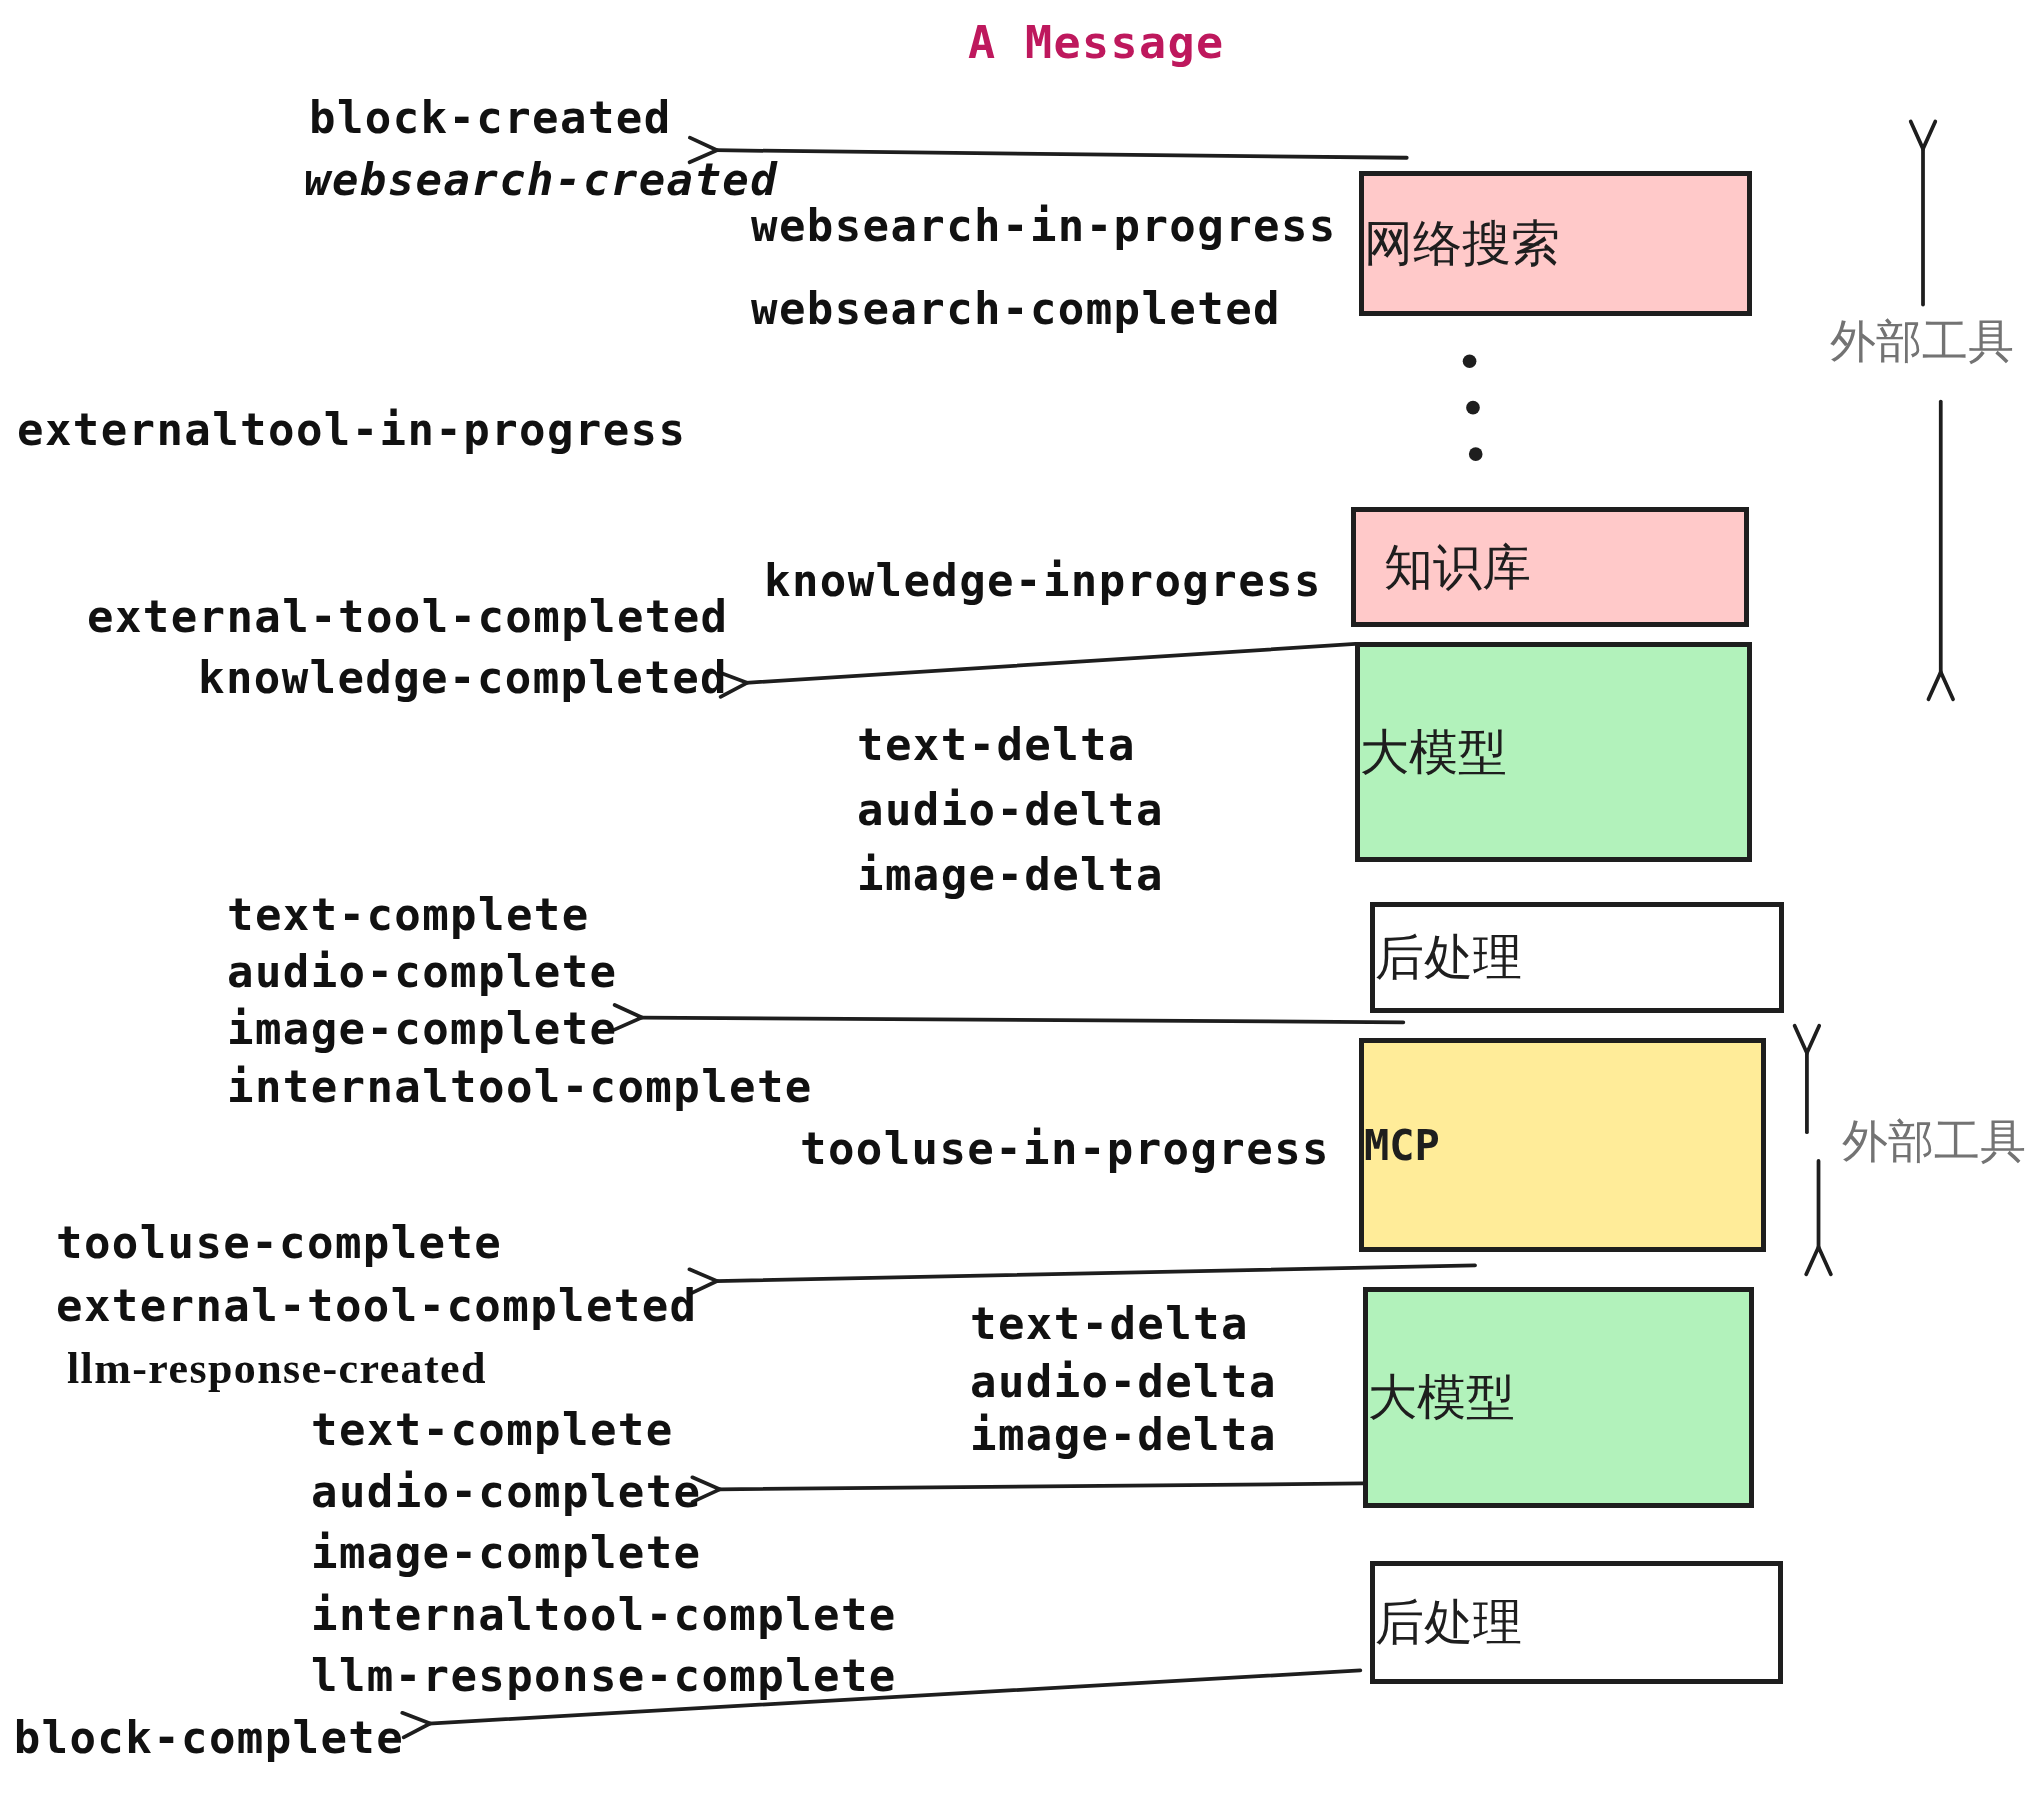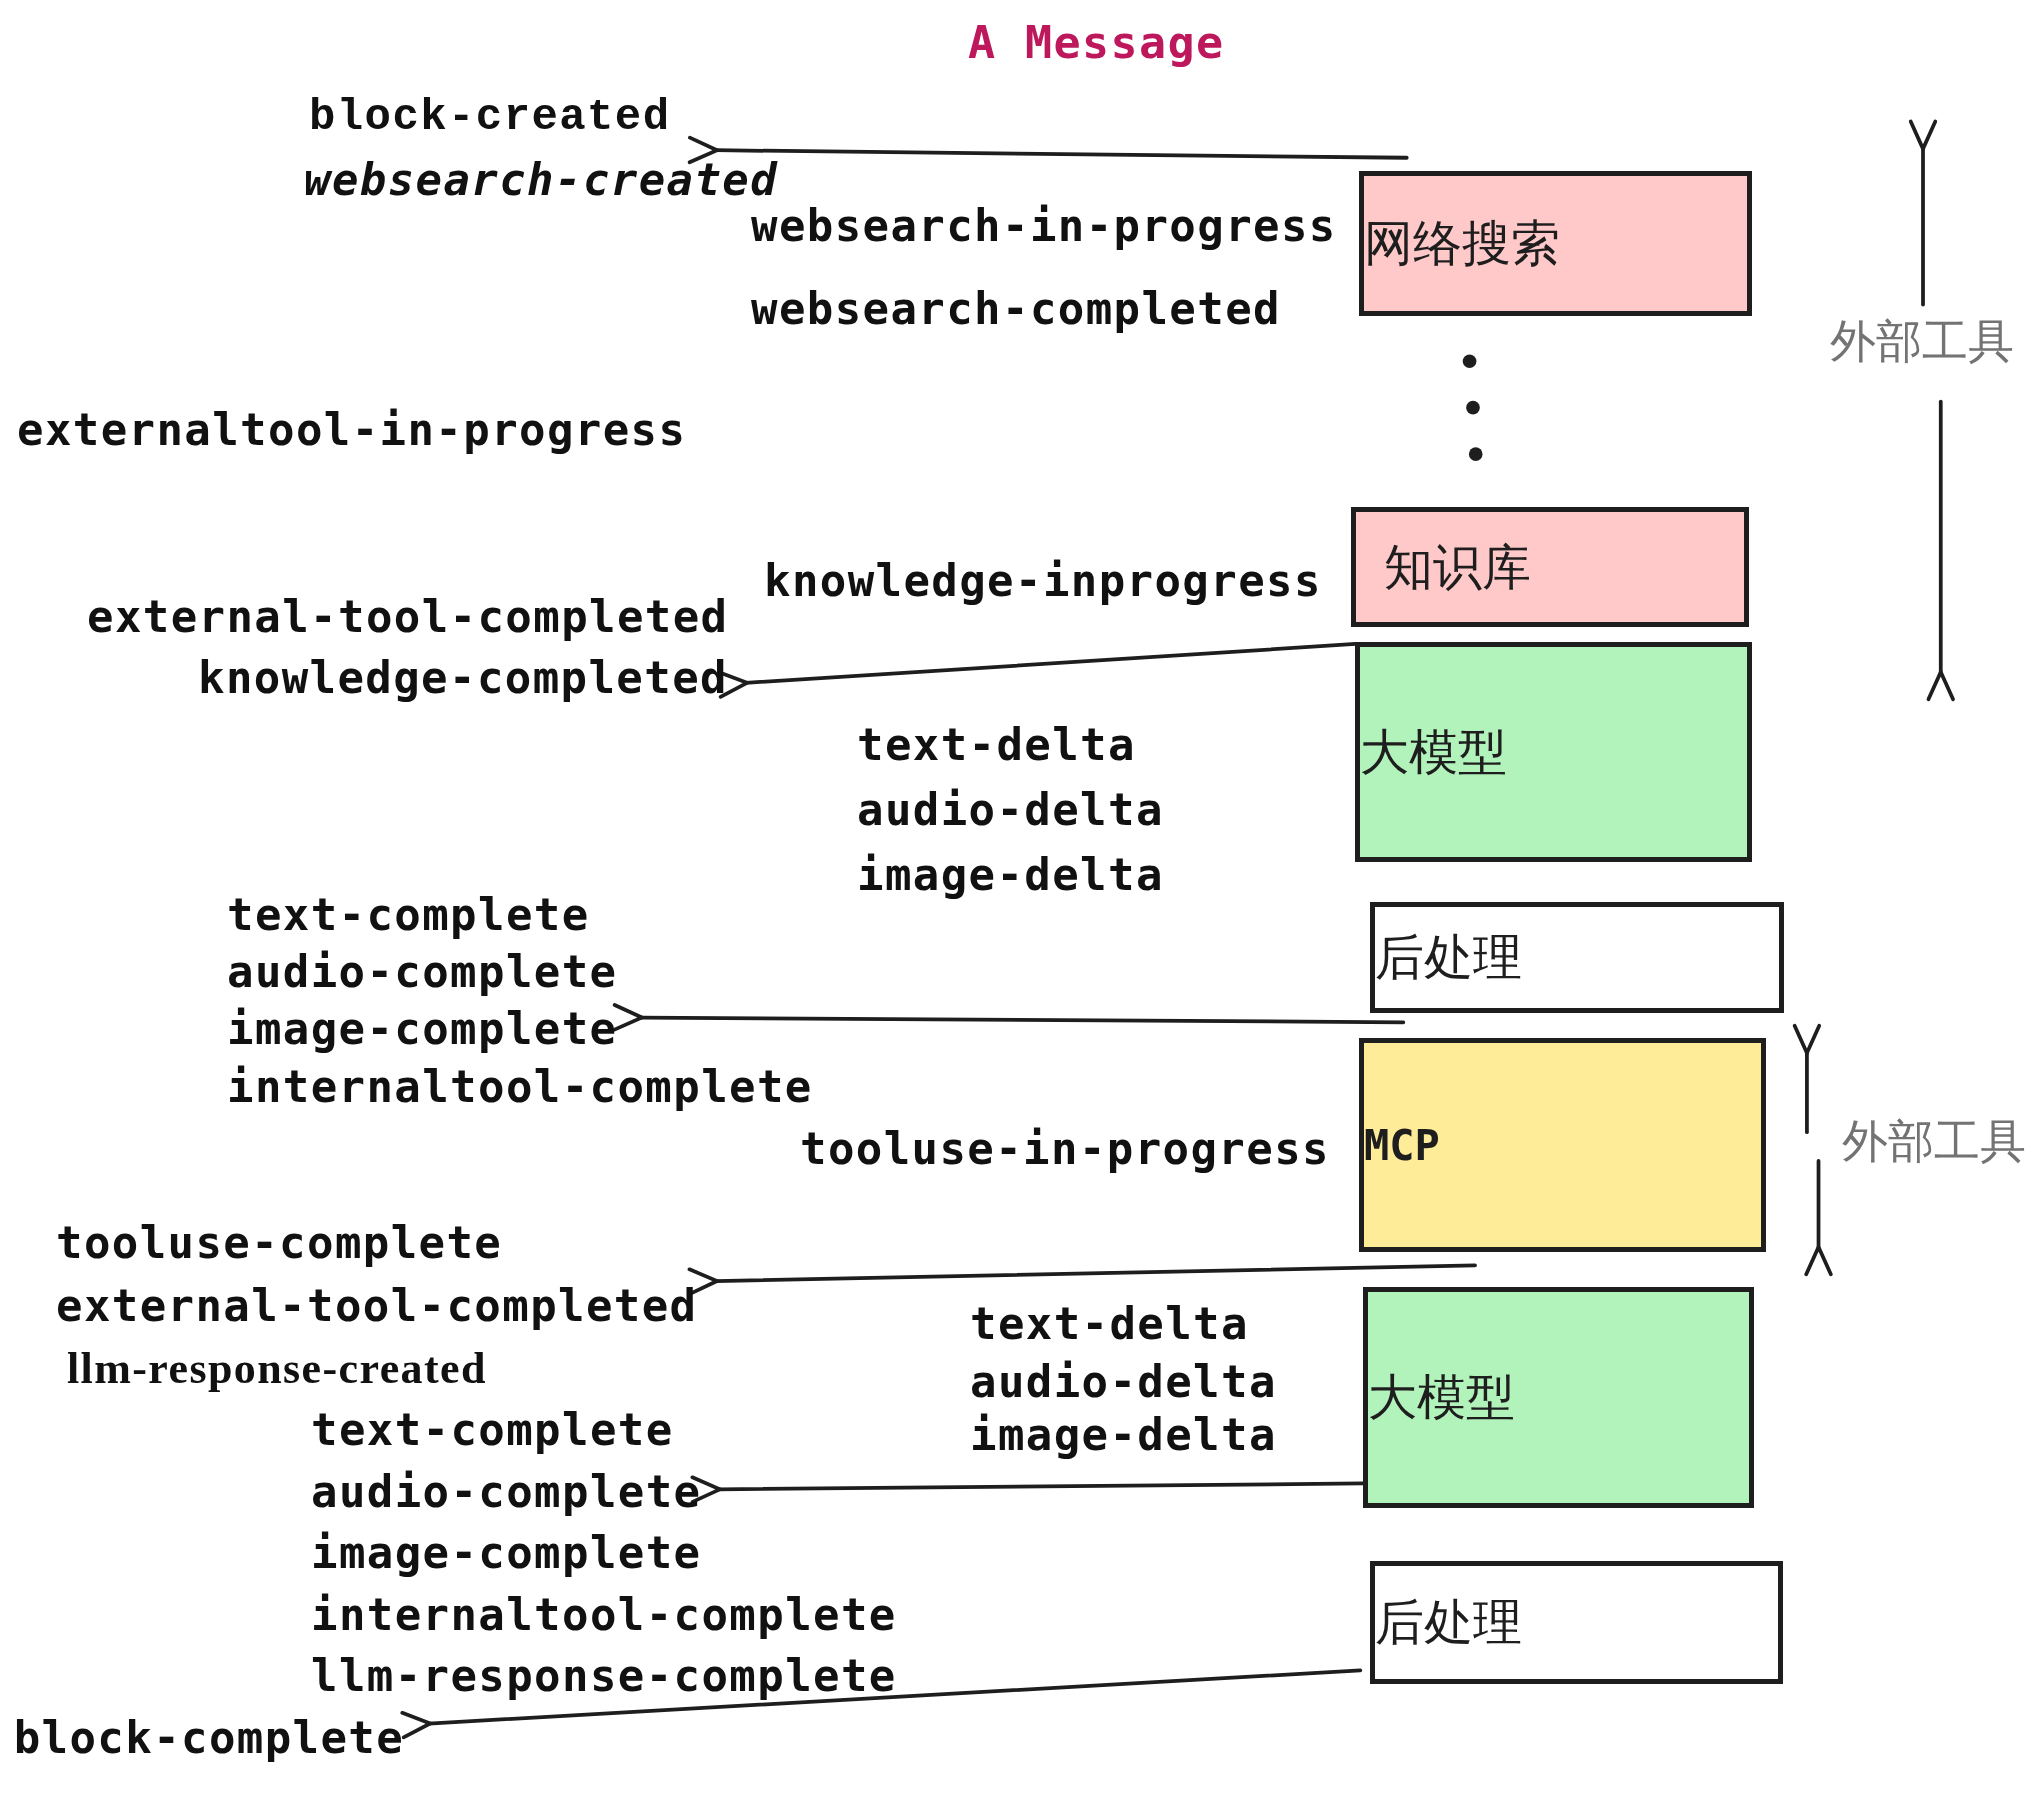--- a/index.html
+++ b/index.html
@@ -69,21 +69,21 @@
   </div>
 
   <div class="box" style="left:1363px;top:1287px;width:391px;height:221px;background:#b2f2bb;">
     <span class="box-label">大模型</span>
   </div>
 
   <div class="box" style="left:1370px;top:1561px;width:413px;height:123px;background:#ffffff;">
     <span class="box-label">后处理</span>
   </div>
 
-  <div class="ev" style="left:309px;top:90px;font-family:Liberation Mono, monospace;">block-created</div>
+  <div class="ev" style="left:309px;top:90px;">block-created</div>
   <div class="ev" style="left:304px;top:152px;font-style:italic;">websearch-created</div>
   <div class="ev" style="left:751px;top:198px;">websearch-in-progress</div>
   <div class="ev" style="left:751px;top:281px;">websearch-completed</div>
 
   <div class="ev" style="left:17px;top:402px;">externaltool-in-progress</div>
   <div class="ev" style="left:764px;top:553px;">knowledge-inprogress</div>
   <div class="ev" style="left:87px;top:589px;">external-tool-completed</div>
   <div class="ev" style="left:198px;top:650px;">knowledge-completed</div>
 
   <div class="ev" style="left:857px;top:717px;">text-delta</div>

